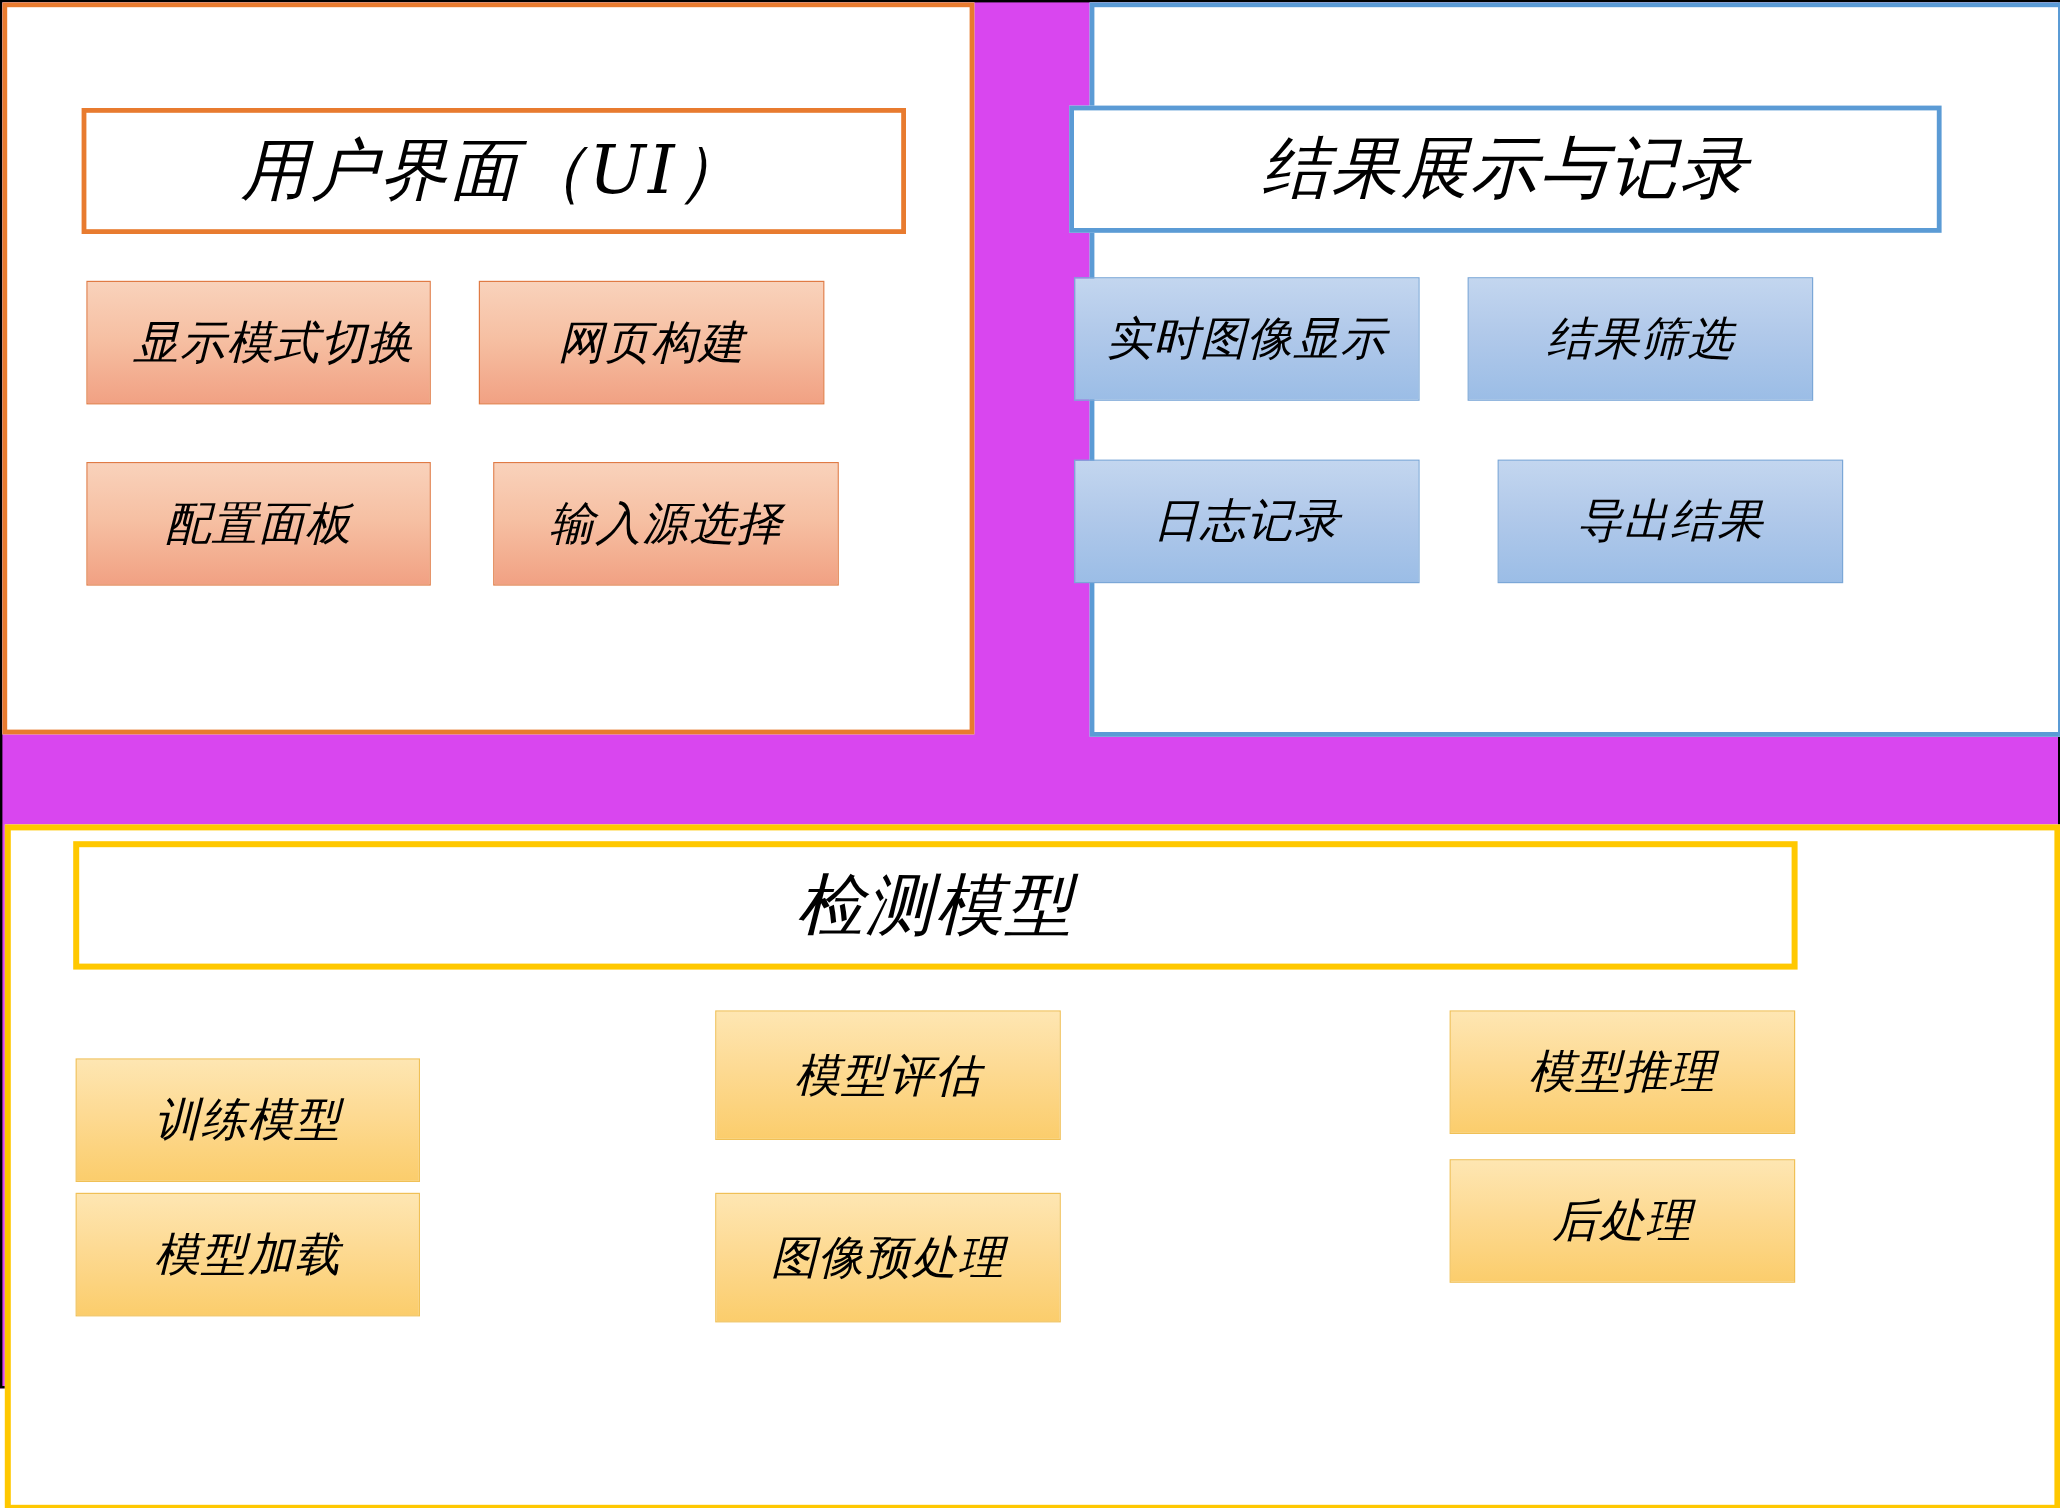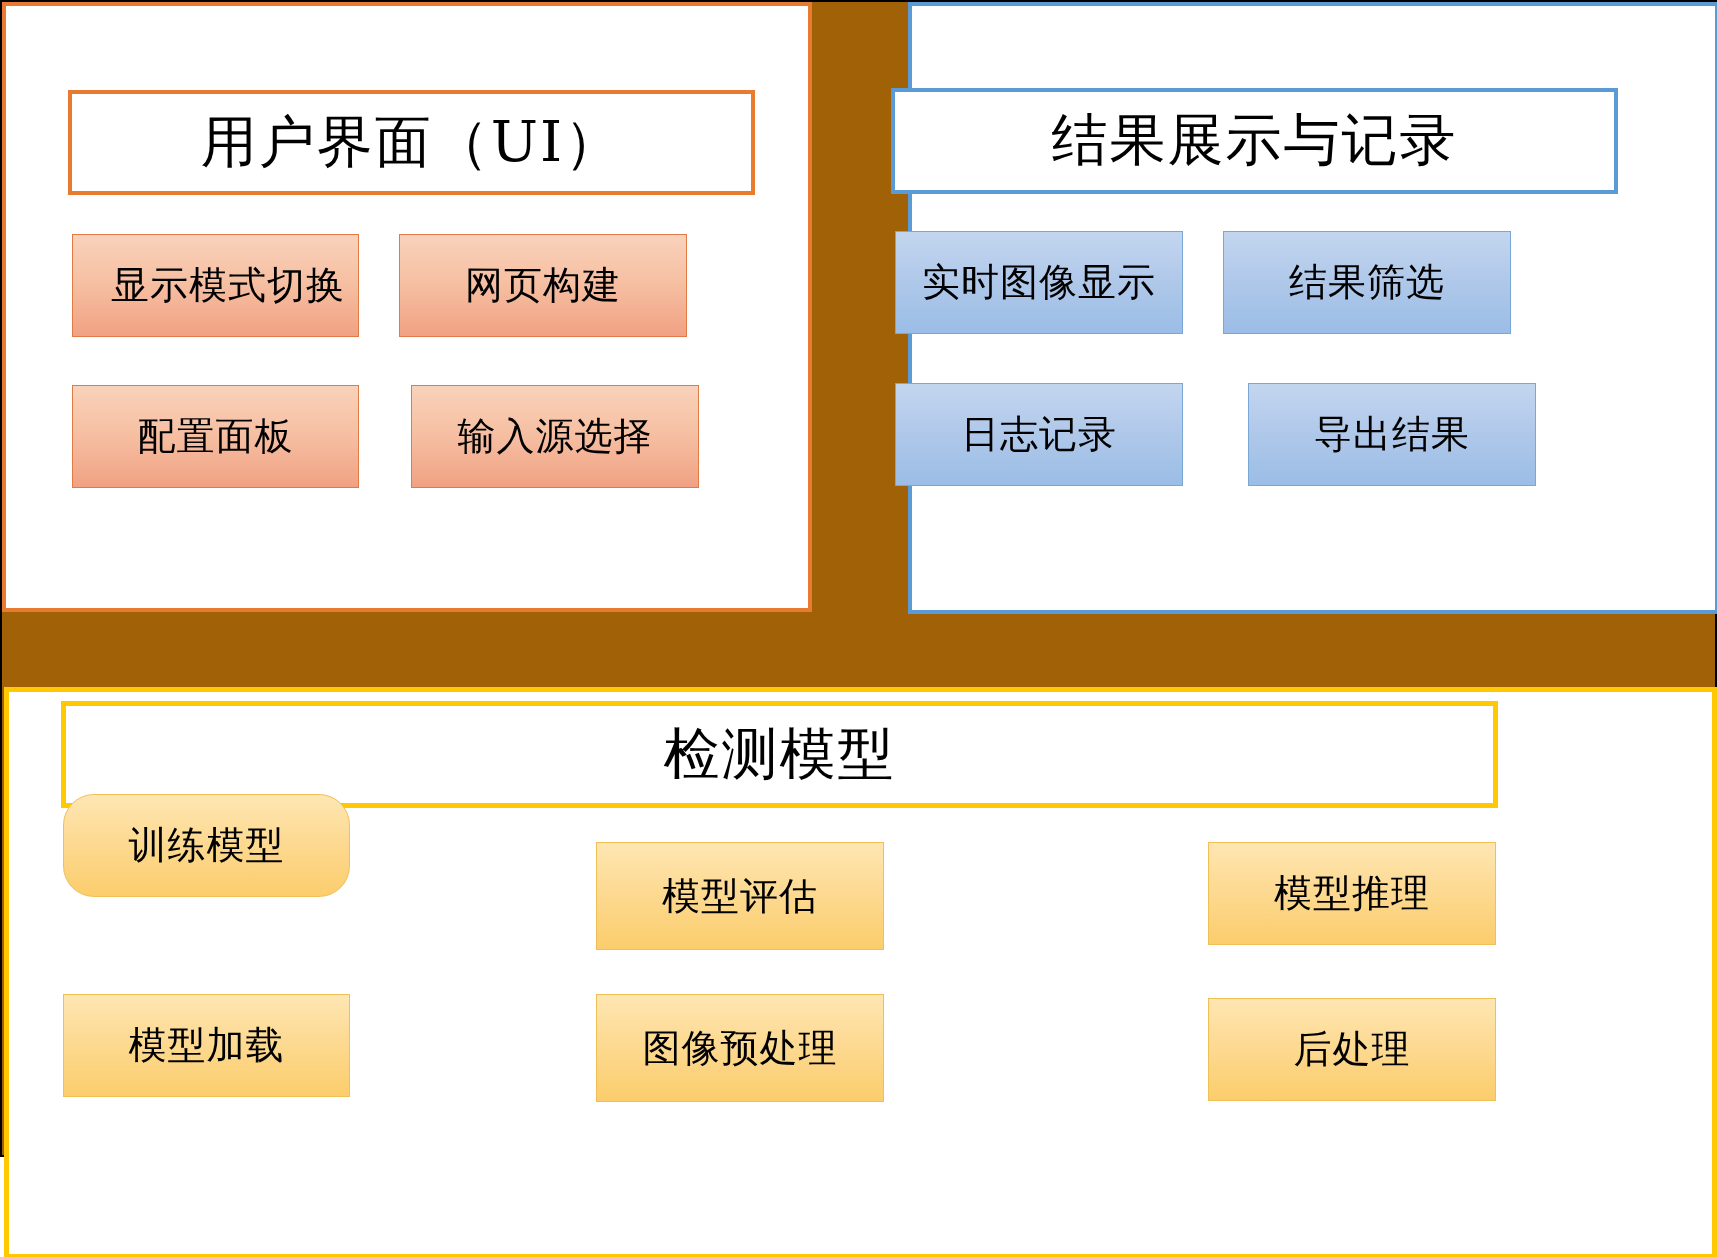--- a/index.html
+++ b/index.html
@@ -13,21 +13,22 @@
     height: 1257px;
     font-family: "DejaVu Serif", "Liberation Serif", serif;
     overflow: hidden;
   }
   #canvas {
     position: relative;
     width: 1717px;
     height: 1157px;
     box-sizing: border-box;
     border: 2px solid #000000;
-    background: #a16207;
+    background: #d946ef;
+    font-style: italic;
   }
 
   
   .panel {
     position: absolute;
     box-sizing: border-box;
     background: #ffffff;
   }
   .panel-ui {
     left: 0px;
@@ -119,26 +120,26 @@
   .ui-box-3 { left: 66px;  top: 379px; width: 287px; height: 103px; }
   .ui-box-4 { left: 393px; top: 379px; width: 288px; height: 103px; margin-left: 12px; }
 
   
   .res-box-1 { left: 893px;  top: 229px; width: 288px; height: 103px; }
   .res-box-2 { left: 1221px; top: 229px; width: 288px; height: 103px; }
   .res-box-3 { left: 893px;  top: 381px; width: 288px; height: 103px; }
   .res-box-4 { left: 1221px; top: 381px; width: 288px; height: 103px; margin-left: 25px; }
 
   
-  .mdl-box-1 { left: 61px;   top: 792px;  width: 287px; height: 103px; border-radius: 31px; }
+  .mdl-box-1 { left: 61px;   top: 880px;  width: 287px; height: 103px; }
   .mdl-box-2 { left: 594px;  top: 840px;  width: 288px; height: 108px; }
   .mdl-box-3 { left: 1206px; top: 840px;  width: 288px; height: 103px; }
   .mdl-box-4 { left: 61px;   top: 992px;  width: 287px; height: 103px; }
   .mdl-box-5 { left: 594px;  top: 992px;  width: 288px; height: 108px; }
-  .mdl-box-6 { left: 1206px; top: 996px;  width: 288px; height: 103px; }
+  .mdl-box-6 { left: 1206px; top: 964px;  width: 288px; height: 103px; }
 </style>
 </head>
 <body>
 
 <div id="canvas">
 
   <div class="panel panel-ui">
     <div class="title-box title-ui">用户界面（UI）</div>
 
     <div class="item-box item-orange ui-box-1">显示模式切换</div>

